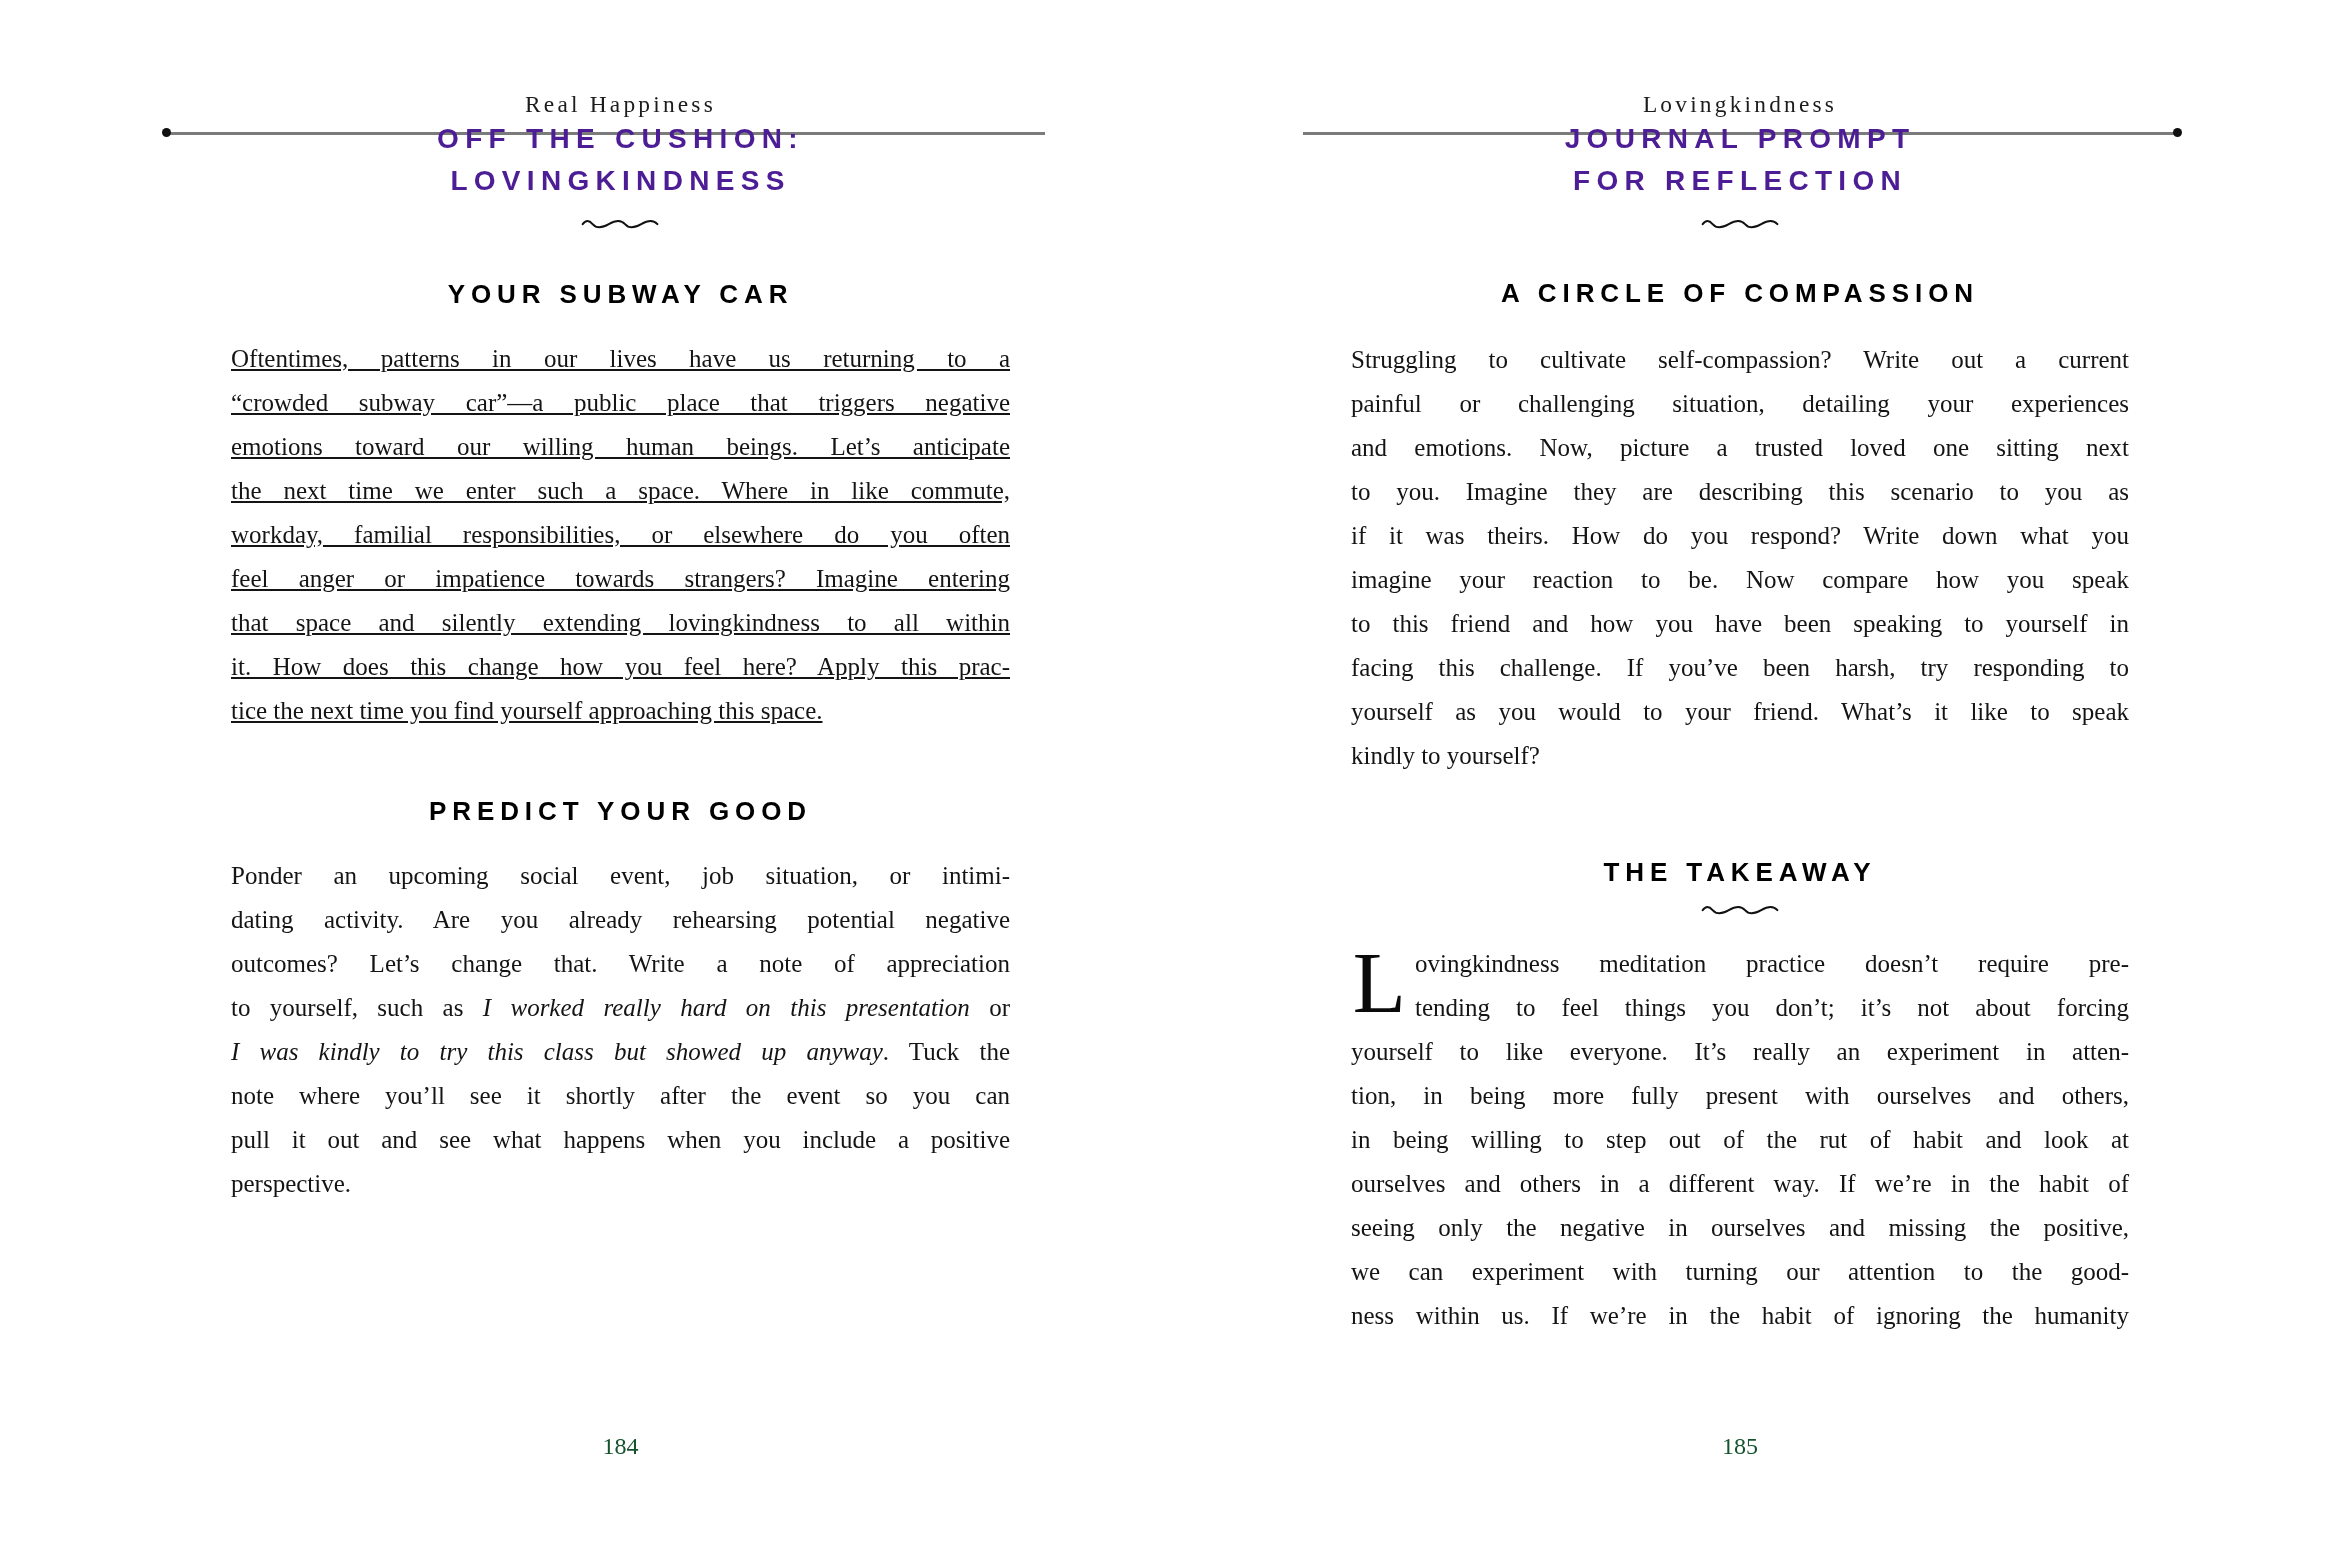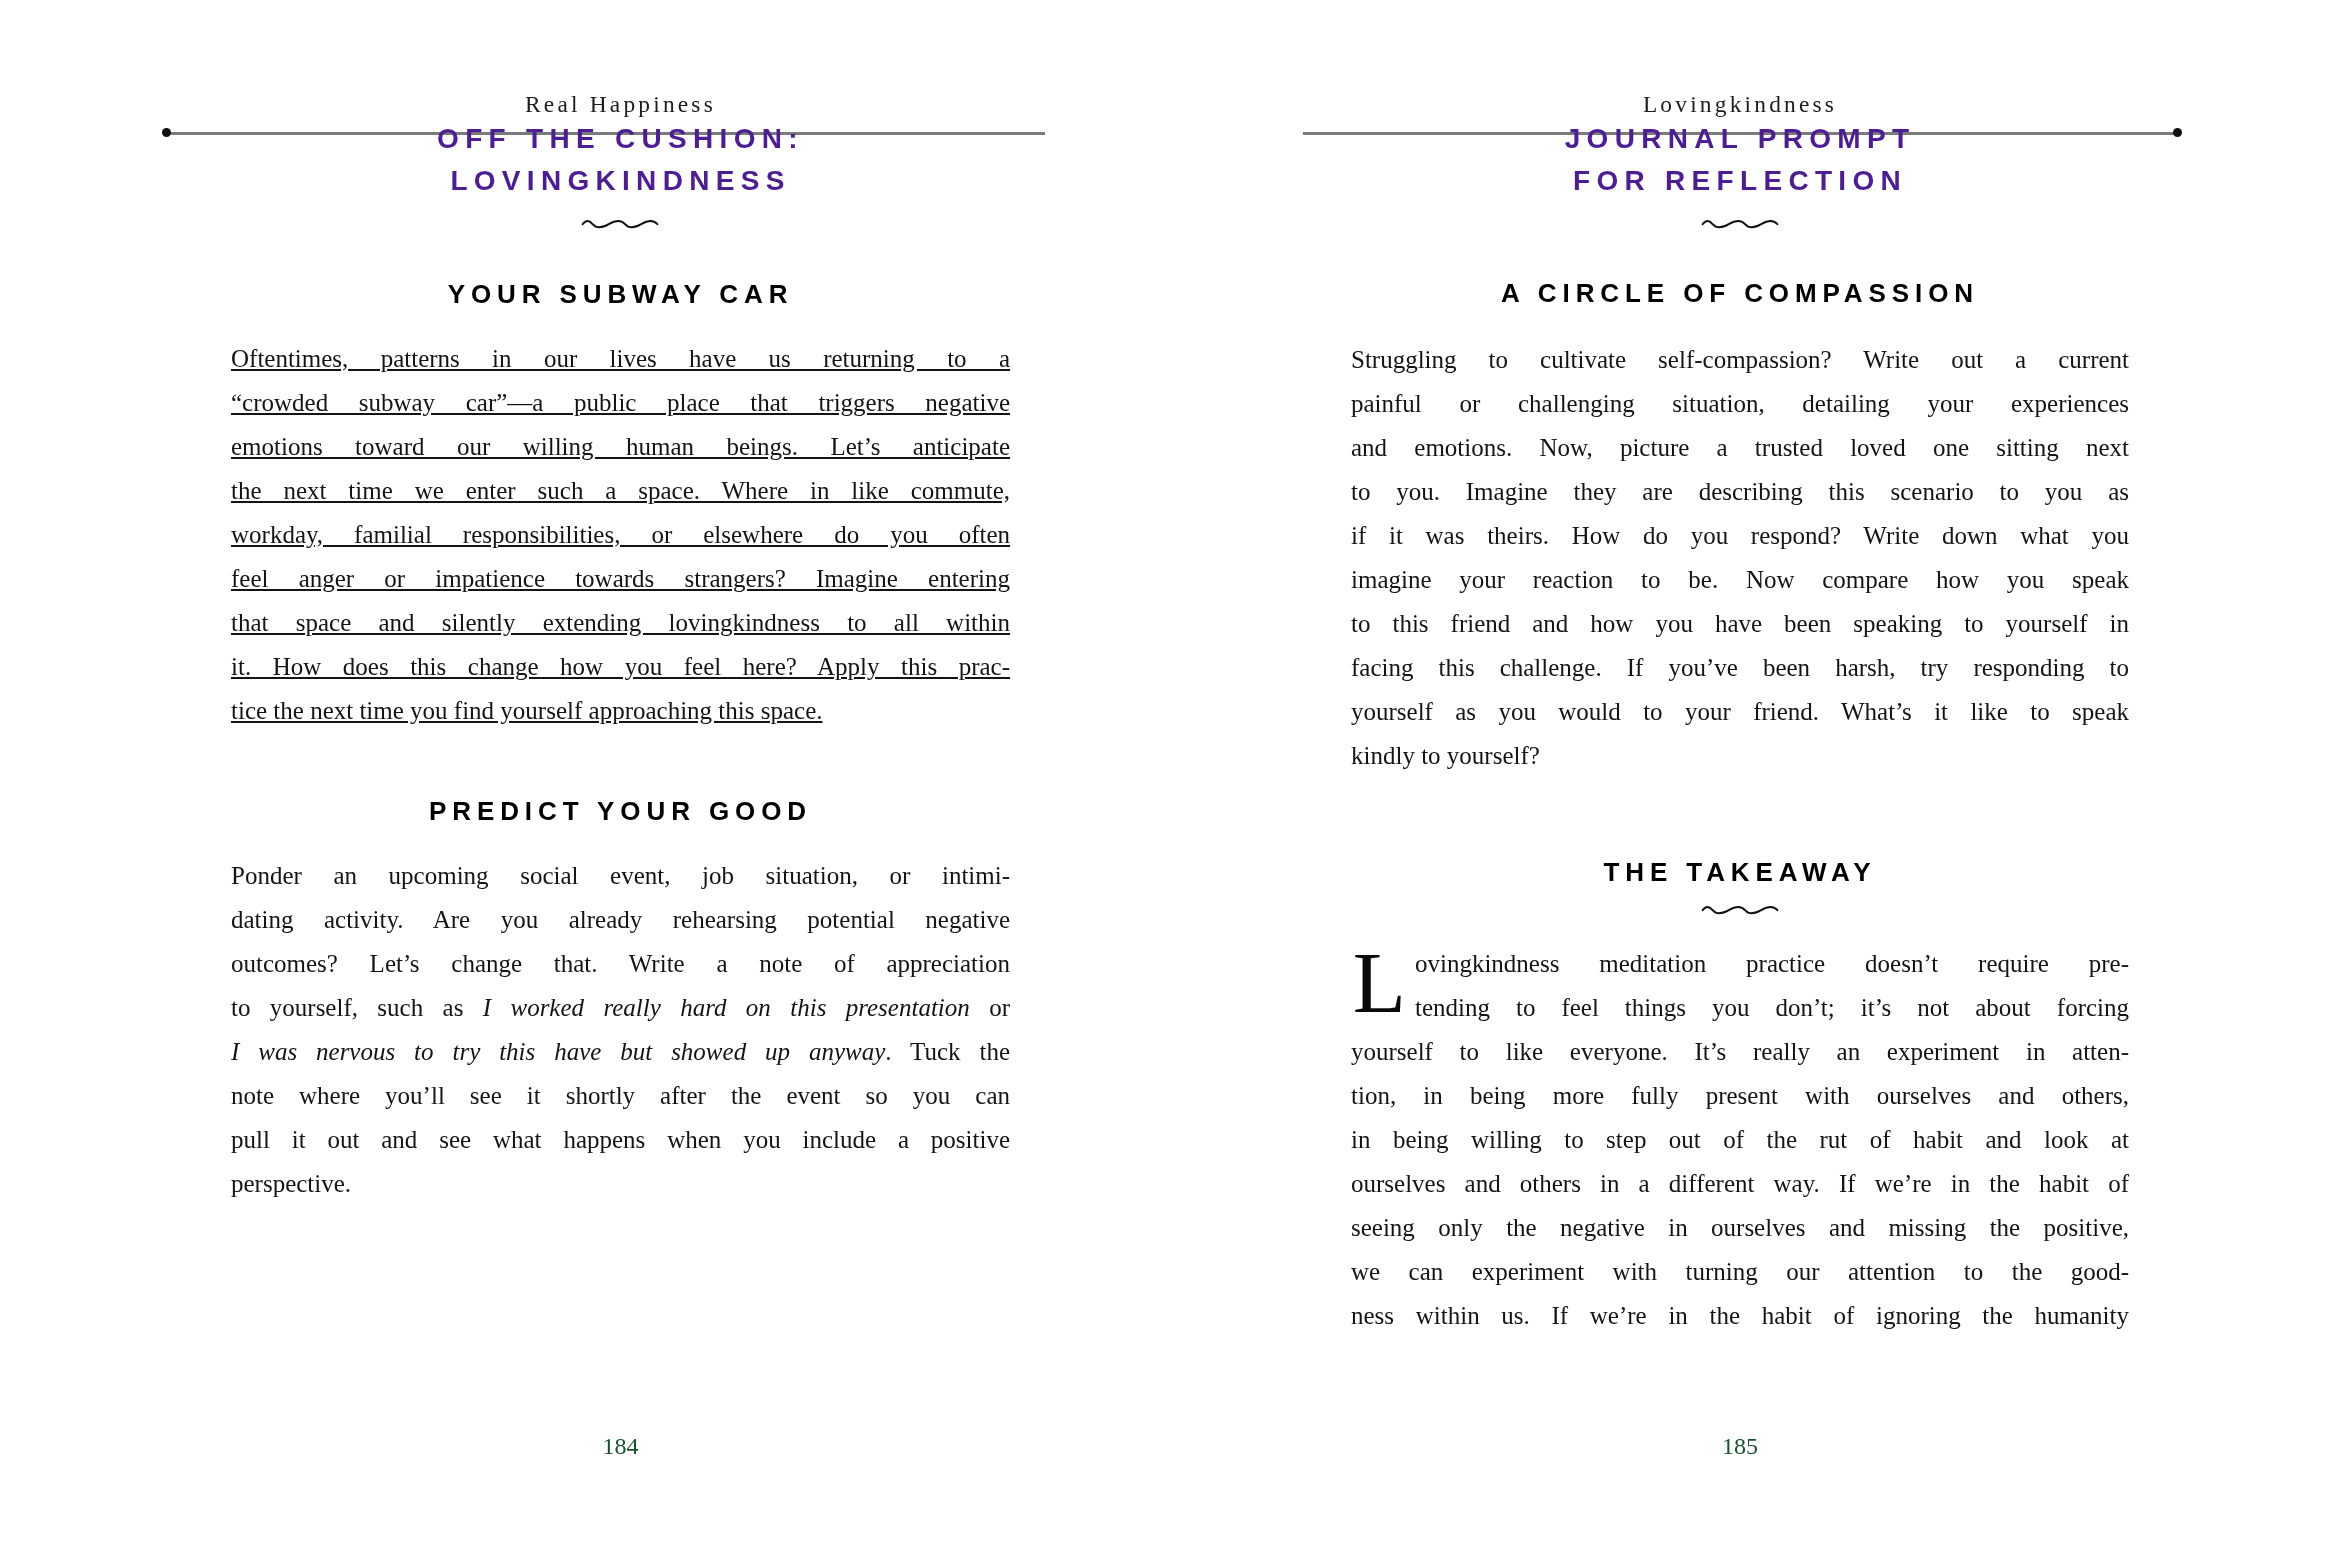--- a/index.html
+++ b/index.html
@@ -85,21 +85,21 @@
       <div class="bline last">tice the next time you find yourself approaching this space.</div>
     </div>
 
     <div class="shead sh-2l">PREDICT YOUR GOOD</div>
 
     <div class="para p-2l">
       <div class="bline">Ponder an upcoming social event, job situation, or intimi-</div>
       <div class="bline">dating activity. Are you already rehearsing potential negative</div>
       <div class="bline">outcomes? Let’s change that. Write a note of appreciation</div>
       <div class="bline">to yourself, such as <i>I worked really hard on this presentation</i> or</div>
-      <div class="bline"><i>I was nervous to try this have but showed up anyway</i>. Tuck the</div>
+      <div class="bline"><i>I was kindly to try this class but showed up anyway</i>. Tuck the</div>
       <div class="bline">note where you’ll see it shortly after the event so you can</div>
       <div class="bline">pull it out and see what happens when you include a positive</div>
       <div class="bline last">perspective.</div>
     </div>
 
     <div class="pagenum">184</div>
   </div>
 
   <div class="col col-r">
 

